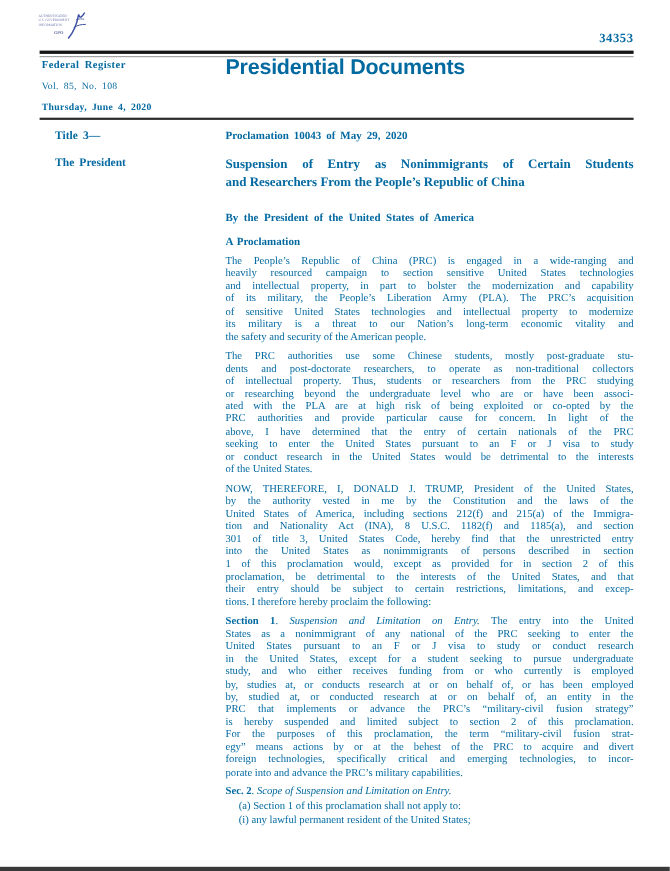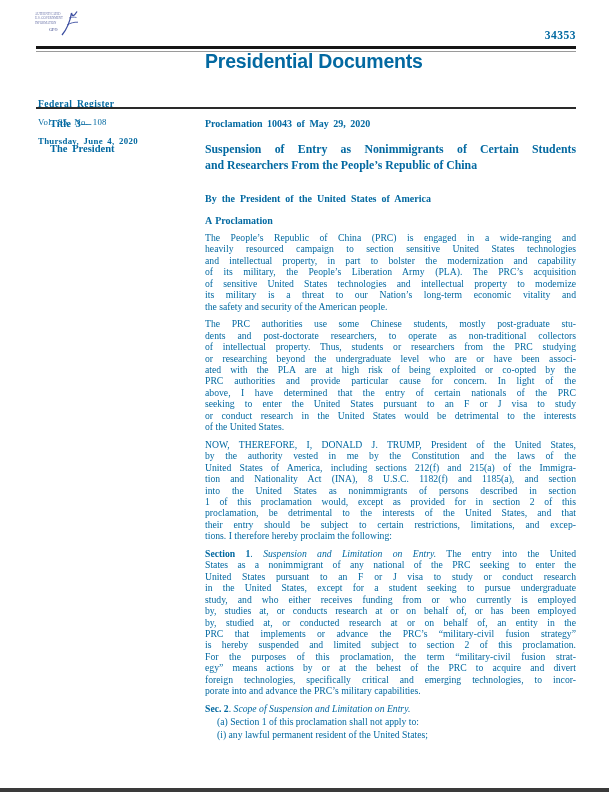--- a/index.html
+++ b/index.html
@@ -14,21 +14,21 @@
   
   .gpo-logo{position:absolute;left:34px;top:8px;width:48px;height:30px;}
   .page-number{
     position:absolute;right:33px;top:29px;
     font-size:11.5px;font-weight:bold;letter-spacing:.5px;
   }
   .rule-double{position:absolute;left:36px;right:33px;top:46px;}
   .rule-double .rd-a{height:3px;background:#161616;}
   .rule-double .rd-b{height:1px;background:#9a9a9a;margin-top:2px;}
   .mast-left{position:absolute;left:38px;top:54px;}
-  .mast-journal{font-weight:bold;font-size:9.6px;letter-spacing:.4px;word-spacing:2px;margin-top:44px;}
+  .mast-journal{font-weight:bold;font-size:9.6px;letter-spacing:.4px;word-spacing:2px;}
   .mast-volume{margin-top:8px;font-size:8.8px;letter-spacing:.3px;word-spacing:2px;}
   .mast-date{margin-top:9px;font-size:8.8px;letter-spacing:.3px;word-spacing:2px;font-weight:bold;}
   .mast-title{
     position:absolute;left:205px;top:50px;margin:0;
     font-family:"Liberation Sans", sans-serif;
     font-size:19.5px;font-weight:bold;letter-spacing:-.2px;
   }
   .rule-thin{position:absolute;left:36px;right:33px;top:107px;height:1.5px;background:#2a2a2a;}
   
   .margin-col{position:absolute;left:50px;top:118px;width:150px;font-weight:bold;font-size:10.5px;word-spacing:2px;}
@@ -113,20 +113,21 @@
           <div class="jline">above, I have determined that the entry of certain nationals of the PRC</div>
           <div class="jline">seeking to enter the United States pursuant to an F or J visa to study</div>
           <div class="jline">or conduct research in the United States would be detrimental to the interests</div>
           <div class="jline last">of the United States.</div>
         </div>
         <div class="para">
           <div class="jline">NOW, THEREFORE, I, DONALD J. TRUMP, President of the United States,</div>
           <div class="jline">by the authority vested in me by the Constitution and the laws of the</div>
           <div class="jline">United States of America, including sections 212(f) and 215(a) of the Immigra-</div>
           <div class="jline">tion and Nationality Act (INA), 8 U.S.C. 1182(f) and 1185(a), and section</div>
+          <div class="jline">301 of title 3, United States Code, hereby find that the unrestricted entry</div>
           <div class="jline">into the United States as nonimmigrants of persons described in section</div>
           <div class="jline">1 of this proclamation would, except as provided for in section 2 of this</div>
           <div class="jline">proclamation, be detrimental to the interests of the United States, and that</div>
           <div class="jline">their entry should be subject to certain restrictions, limitations, and excep-</div>
           <div class="jline last">tions. I therefore hereby proclaim the following:</div>
         </div>
         <div class="para">
           <div class="jline"><b>Section 1</b>. <i>Suspension and Limitation on Entry.</i> The entry into the United</div>
           <div class="jline">States as a nonimmigrant of any national of the PRC seeking to enter the</div>
           <div class="jline">United States pursuant to an F or J visa to study or conduct research</div>

